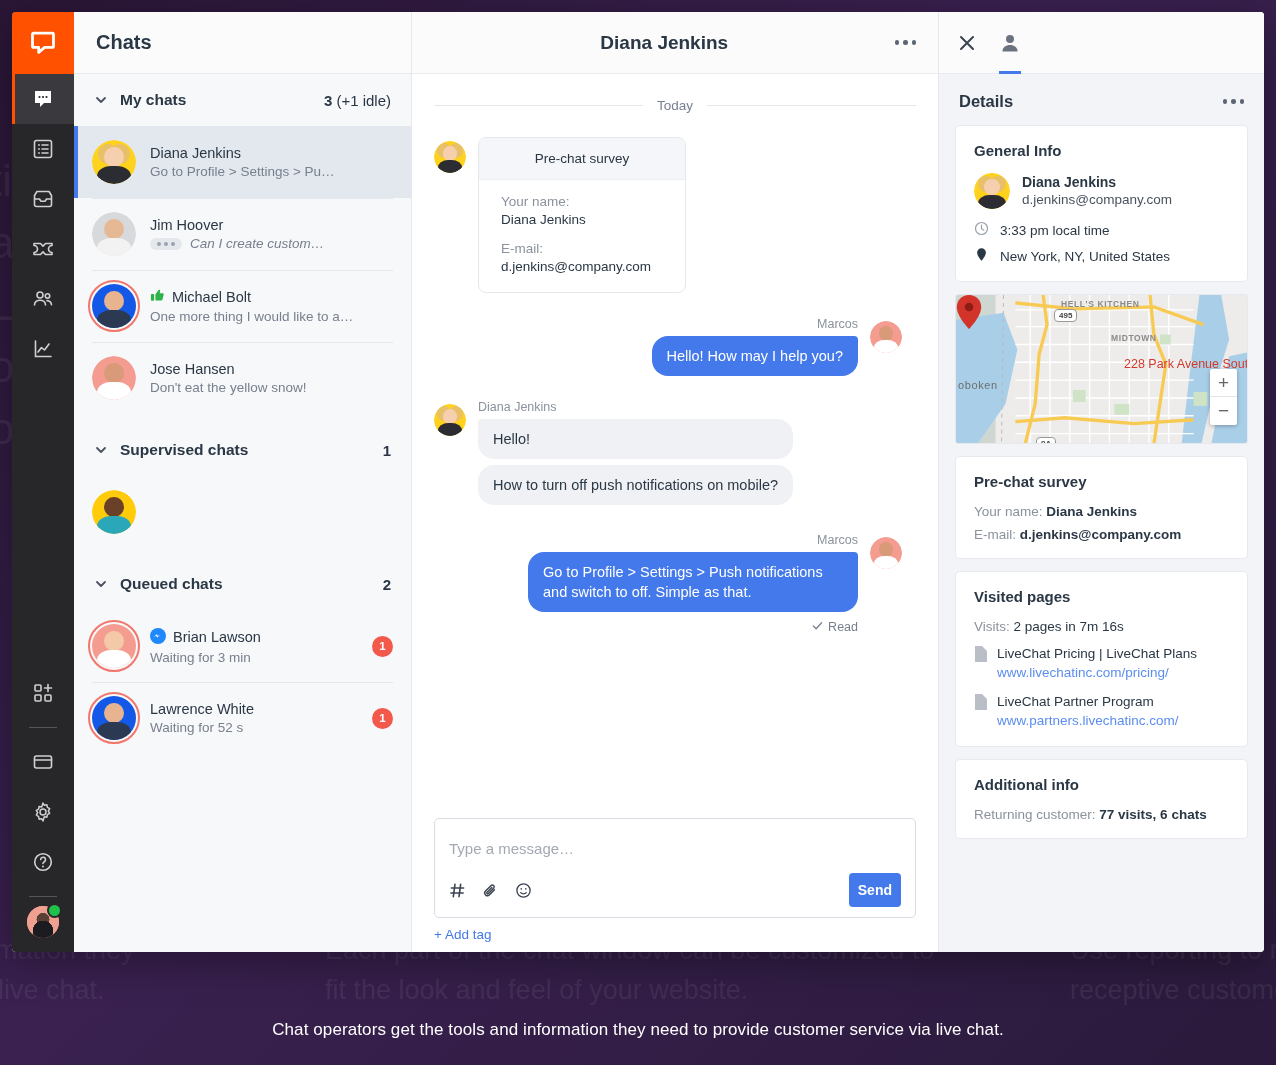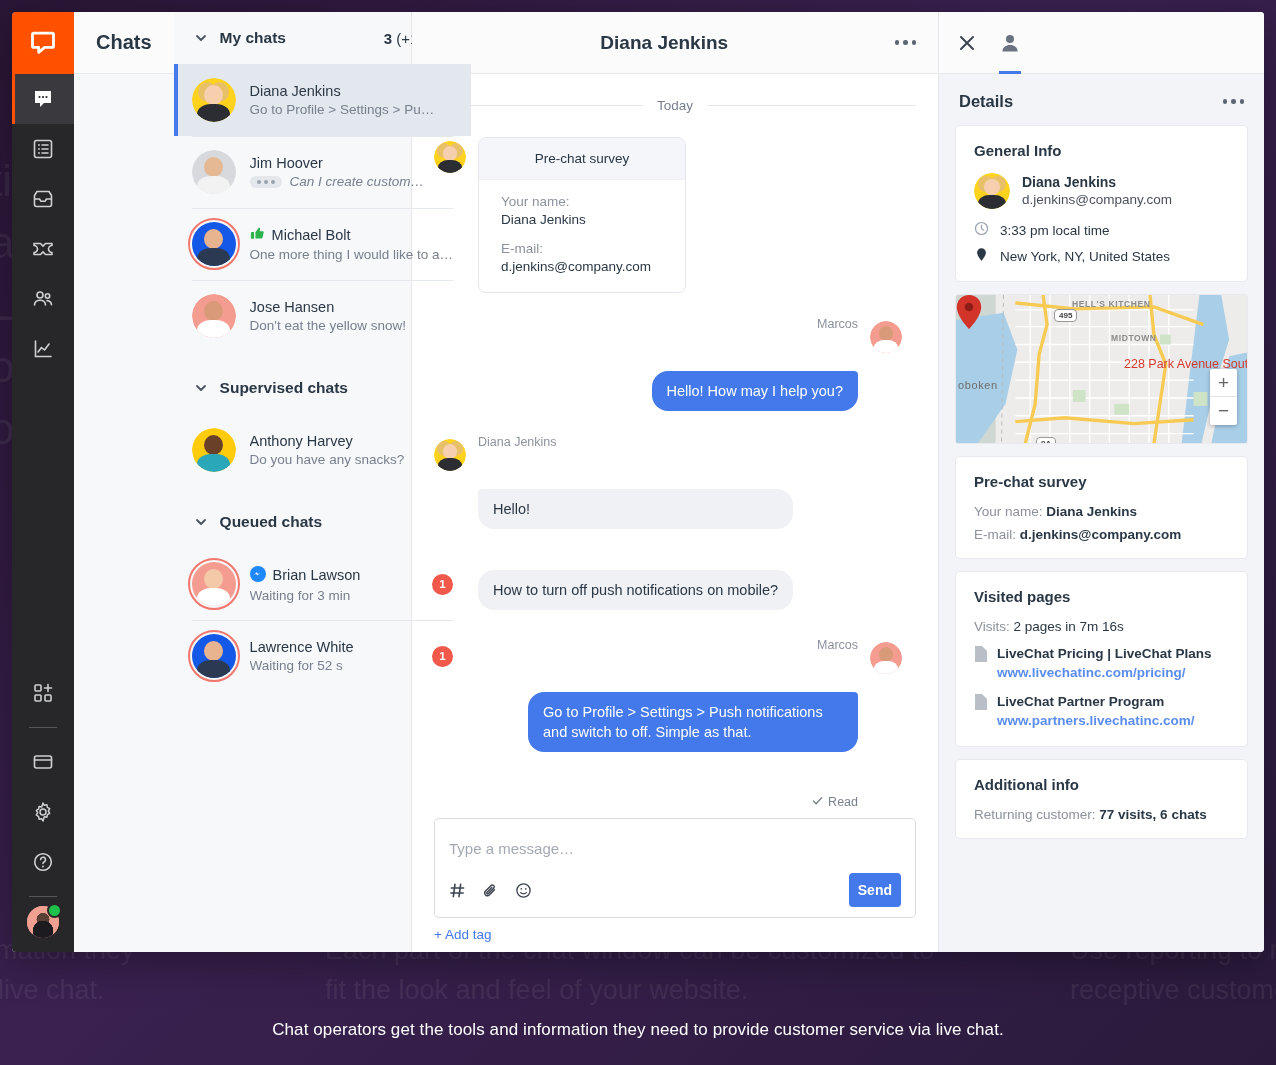--- a/index.html
+++ b/index.html
@@ -103,21 +103,21 @@
     position: absolute; right: -3px; top: -3px;
     width: 15px; height: 15px; border-radius: 50%;
     background: #1ec24a; border: 2px solid #27272a;
   }
 
   
   .chatlist {
     width: 338px; flex: 0 0 338px;
     background: #f7f8fa;
     border-right: 1px solid #e4e7ec;
-    display: flex; flex-direction: row;
+    display: flex; flex-direction: column;
   }
   .chatlist-head {
     height: 62px; flex: 0 0 62px;
     display: flex; align-items: center;
     padding: 0 22px;
     border-bottom: 1px solid #e8eaee;
     background: #fbfbfc;
   }
   .chatlist-head h1 { font-size: 20px; font-weight: 700; color: #2a3745; }
 
@@ -273,21 +273,21 @@
     text-align: center;
     font-size: 13.5px; color: #2a3745;
     padding: 13px 10px;
     border-bottom: 1px solid #eceff3;
   }
   .survey-card .sc-body { padding: 14px 22px 18px; }
   .survey-card .sc-lab { font-size: 13.5px; color: #8b929d; margin-bottom: 3px; }
   .survey-card .sc-val { font-size: 13.5px; color: #2a3745; margin-bottom: 14px; }
   .survey-card .sc-val.last { margin-bottom: 0; }
 
-  .bubble-group { display: flex; flex-direction: column; max-width: 400px; gap: 35px; }
+  .bubble-group { display: flex; flex-direction: column; max-width: 400px; }
   .bubble-group.out { align-items: flex-end; }
   .sender {
     font-size: 12.5px; color: #8b929d; margin-bottom: 5px;
   }
   .bubble {
     border-radius: 16px;
     padding: 10px 15px;
     font-size: 14.5px; line-height: 20px;
     margin-bottom: 6px;
     word-wrap: break-word;
@@ -428,21 +428,21 @@
     position: absolute;
     background: #fff; border: 1px solid #999; border-radius: 4px;
     font-size: 8px; font-weight: 700; color: #444;
     padding: 1px 4px;
   }
 
   .kv { font-size: 13.5px; color: #8b929d; margin-bottom: 8px; }
   .kv:last-child { margin-bottom: 0; }
   .kv b { color: #2a3745; font-weight: 700; }
   .kv .vnorm { color: #2a3745; font-weight: 400; }
-  .page-item { display: flex; gap: 10px; margin-top: 10px; font-weight: bold; }
+  .page-item { display: flex; gap: 10px; margin-top: 10px; }
   .page-item .doc { flex: 0 0 13px; margin-top: 2px; }
   .page-title { font-size: 13.5px; color: #2a3745; line-height: 19px; }
   .page-url { font-size: 13.5px; color: #5b8def; line-height: 19px; cursor: pointer; }
 </style>
 </head>
 <body>
 
 <div class="bg-layer">
   <div class="bg-text bg-t1">d information they</div>
   <div class="bg-text bg-t2">Each part of the chat window can be customized to</div>
@@ -636,24 +636,20 @@
         <span class="title">Supervised chats</span>
         <span class="count"><b>1</b></span>
       </div>
 
       <div class="chat-row">
         <div class="avatar av-y2">
             <div class="inner">
               <div class="head-shape sk-dark2"></div>
             </div>
           </div>
-        <div class="chat-meta">
-          <div class="chat-name">Anthony Harvey</div>
-          <div class="chat-prev">Do you have any snacks?</div>
-        </div>
       </div>
 
       <div class="group-head" style="margin-top:10px">
         <span class="chev">
           <svg width="14" height="14" viewBox="0 0 14 14" fill="none" stroke="#4a5260" stroke-width="1.8" stroke-linecap="round" stroke-linejoin="round">
               <path d="M3 5l4 4 4-4"></path>
             </svg>
         </span>
         <span class="title">Queued chats</span>
         <span class="count"><b>2</b></span>
@@ -885,21 +881,21 @@
             <rect x="118" y="96" width="13" height="12"></rect>
             <rect x="160" y="110" width="15" height="11"></rect>
             <rect x="206" y="40" width="11" height="10"></rect>
             <rect x="240" y="98" width="14" height="14"></rect>
           </g>
           <g stroke="#b9b9b9" stroke-width="1" stroke-dasharray="4 4">
             <path d="M48 0 L46 150"></path>
           </g>
         </svg>
 
-        <div class="map-lbl" style="left:116px; top:4px;">HELL'S KITCHEN</div>
+        <div class="map-lbl" style="left:105px; top:4px;">HELL'S KITCHEN</div>
         <div class="map-lbl" style="left:155px; top:38px;">MIDTOWN</div>
         <div class="map-lbl" style="left:2px;  top:84px; font-size:11px; font-weight:400; color:#6d6d6d;">oboken</div>
         <div class="map-lbl" style="left:2px;  top:147px;">WPORT</div>
 
         <div class="shield" style="left:98px; top:14px;">495</div>
         <div class="shield" style="left:80px; top:142px;">9A</div>
 
         <svg class="pin" viewBox="0 0 26 34">
           <path d="M13 0C6 0 .8 5.2.8 12.2 .8 21.5 13 34 13 34s12.2-12.5 12.2-21.8C25.2 5.2 20 0 13 0z" fill="#d3342a"></path>
           <circle cx="13" cy="12" r="4.3" fill="#8e1c16"></circle>

